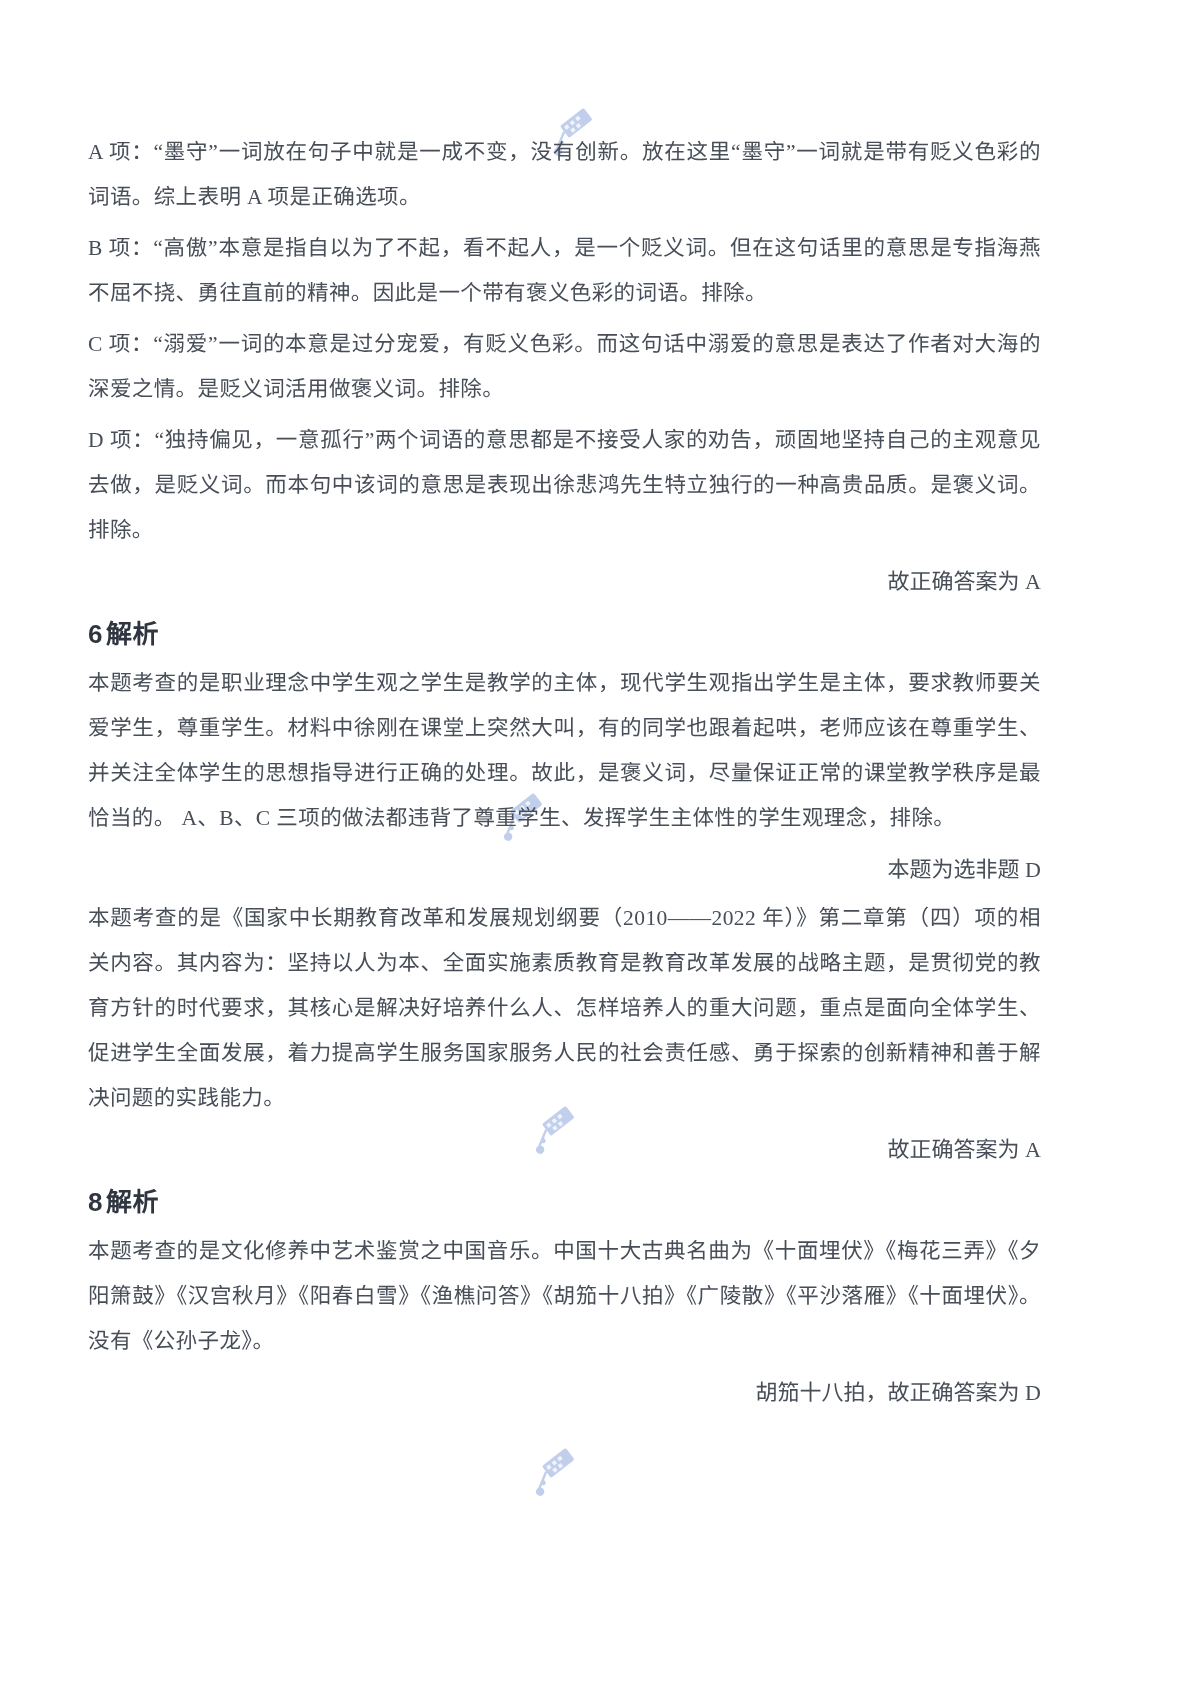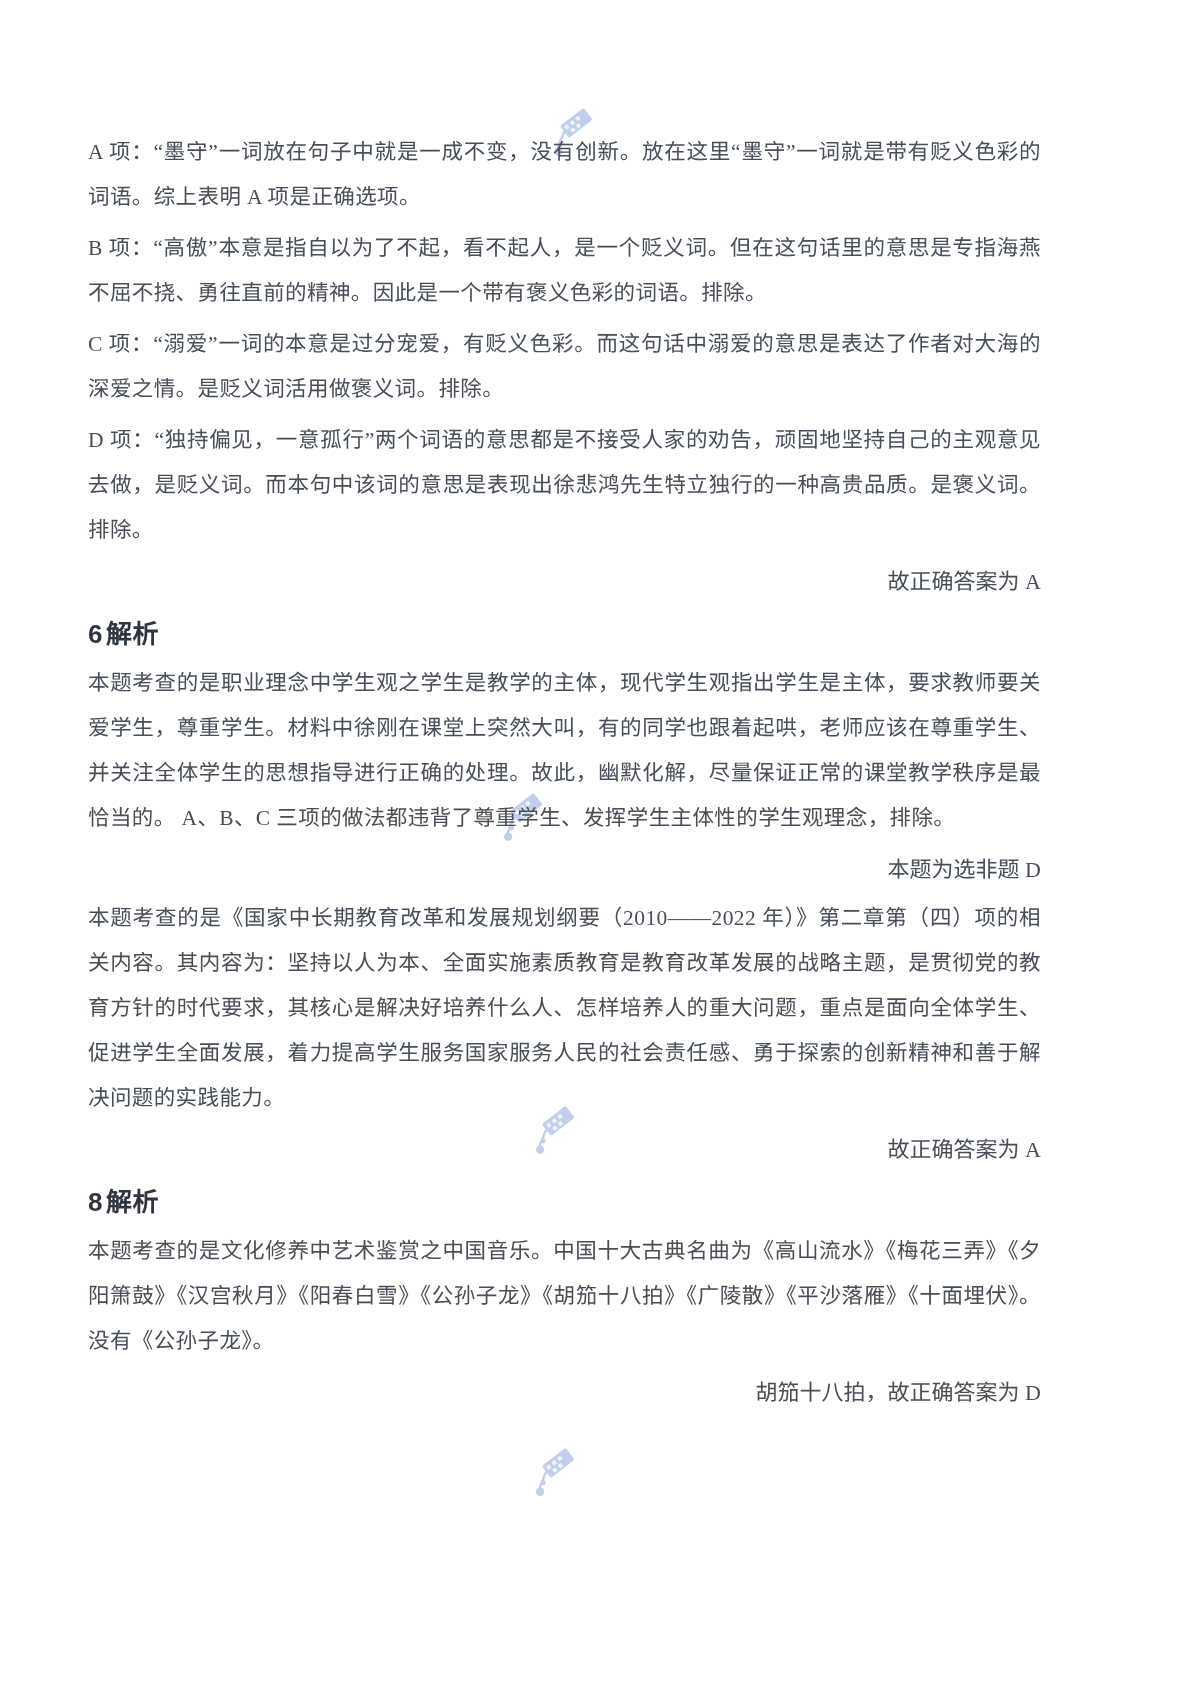--- a/index.html
+++ b/index.html
@@ -158,27 +158,27 @@
     <p class="para">A 项：“墨守”一词放在句子中就是一成不变，没有创新。放在这里“墨守”一词就是带有贬义色彩的词语。综上表明 A 项是正确选项。</p>
     <p class="para">B 项：“高傲”本意是指自以为了不起，看不起人，是一个贬义词。但在这句话里的意思是专指海燕不屈不挠、勇往直前的精神。因此是一个带有褒义色彩的词语。排除。</p>
     <p class="para">C 项：“溺爱”一词的本意是过分宠爱，有贬义色彩。而这句话中溺爱的意思是表达了作者对大海的深爱之情。是贬义词活用做褒义词。排除。</p>
     <p class="para">D 项：“独持偏见，一意孤行”两个词语的意思都是不接受人家的劝告，顽固地坚持自己的主观意见去做，是贬义词。而本句中该词的意思是表现出徐悲鸿先生特立独行的一种高贵品质。是褒义词。排除。</p>
 
     <p class="answer-line">故正确答案为 A</p>
 
     <h3 class="sec-head">
       <span class="num">6</span><span class="word">解析</span>
     </h3>
-    <p class="para">本题考查的是职业理念中学生观之学生是教学的主体，现代学生观指出学生是主体，要求教师要关爱学生，尊重学生。材料中徐刚在课堂上突然大叫，有的同学也跟着起哄，老师应该在尊重学生、并关注全体学生的思想指导进行正确的处理。故此，幽默化解，尽量保证正常的课堂教学秩序是最恰当的。 A、B、C 三项的做法都违背了尊重学生、发挥学生主体性的学生观理念，排除。</p>
+    <p class="para">本题考查的是职业理念中学生观之学生是教学的主体，现代学生观指出学生是主体，要求教师要关爱学生，尊重学生。材料中徐刚在课堂上突然大叫，有的同学也跟着起哄，老师应该在尊重学生、并关注全体学生的思想指导进行正确的处理。故此，是褒义词，尽量保证正常的课堂教学秩序是最恰当的。 A、B、C 三项的做法都违背了尊重学生、发挥学生主体性的学生观理念，排除。</p>
     <p class="answer-line">本题为选非题 D</p>
 
     <p class="para">本题考查的是《国家中长期教育改革和发展规划纲要（2010——2022 年）》第二章第（四）项的相关内容。其内容为：坚持以人为本、全面实施素质教育是教育改革发展的战略主题，是贯彻党的教育方针的时代要求，其核心是解决好培养什么人、怎样培养人的重大问题，重点是面向全体学生、促进学生全面发展，着力提高学生服务国家服务人民的社会责任感、勇于探索的创新精神和善于解决问题的实践能力。</p>
     <p class="answer-line">故正确答案为 A</p>
 
     <h3 class="sec-head">
       <span class="num">8</span><span class="word">解析</span>
     </h3>
-    <p class="para">本题考查的是文化修养中艺术鉴赏之中国音乐。中国十大古典名曲为《高山流水》《梅花三弄》《夕阳箫鼓》《汉宫秋月》《阳春白雪》《公孙子龙》《胡笳十八拍》《广陵散》《平沙落雁》《十面埋伏》。没有《公孙子龙》。</p>
+    <p class="para">本题考查的是文化修养中艺术鉴赏之中国音乐。中国十大古典名曲为《十面埋伏》《梅花三弄》《夕阳箫鼓》《汉宫秋月》《阳春白雪》《渔樵问答》《胡笳十八拍》《广陵散》《平沙落雁》《十面埋伏》。没有《公孙子龙》。</p>
     <p class="answer-line">胡笳十八拍，故正确答案为 D</p>
 
 
   </div>
 </div>
 
 </body></html>

